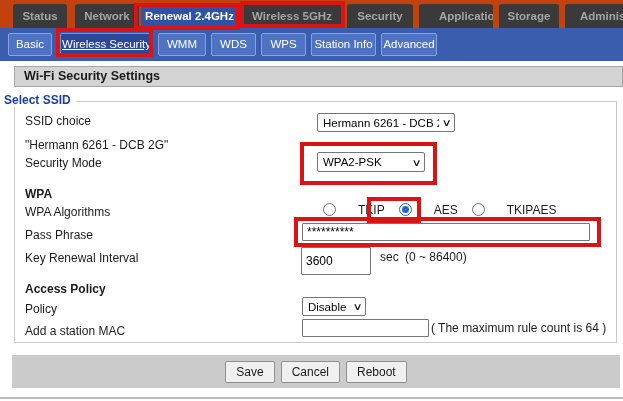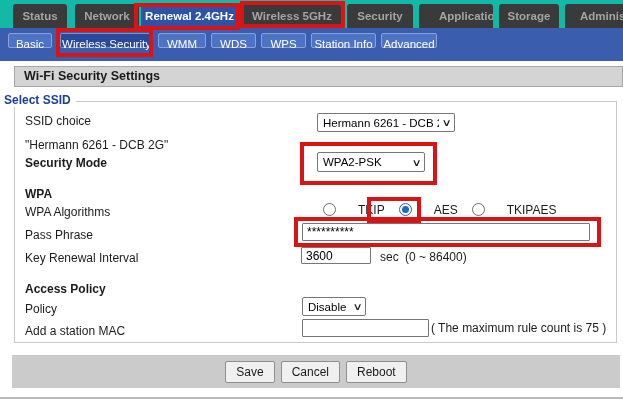--- a/index.html
+++ b/index.html
@@ -1,28 +1,28 @@
 <!DOCTYPE html>
 <html><head>
 <meta charset="utf-8">
 <style>
   * { margin:0; padding:0; box-sizing:border-box; }
   body { font-family:"Liberation Sans","DejaVu Sans",sans-serif; background:#fff; }
   #screen { position:relative; width:623px; height:401px; background:#ffffff; overflow:hidden; }
 
   
-  .topnav { position:absolute; left:0; top:0; width:623px; height:28px; background:#14b8a6; }
+  .topnav { position:absolute; left:0; top:0; width:623px; height:28px; background:#c2410c; }
   .toptab { position:absolute; top:4px; height:24px; background:#3a3a3a; color:#a4a4a4;
             font-size:11.5px; font-weight:bold; text-align:center; line-height:24px;
             border-radius:3px 3px 0 0; cursor:pointer; white-space:nowrap; overflow:hidden; }
   .toptab.active { background:#2e52a5; color:#ffffff; }
 
   
   .subnav { position:absolute; left:0; top:28px; width:623px; height:33px; background:#3b5dad; }
-  .subtab { position:absolute; top:5px; height:15px; background:#4e73c4; color:#ffffff;
+  .subtab { position:absolute; top:5px; height:23px; background:#4e73c4; color:#ffffff;
             font-size:11.5px; text-align:center; line-height:21px; border:1px solid #8aa2dc;
             border-radius:2px; cursor:pointer; white-space:nowrap; }
   .subtab.active { background:#2b4899; border-color:#7a92cc; }
 
   
   .pagehdr { position:absolute; left:14px; top:66px; width:609px; height:21px;
              background:#d4d4d4; border:1px solid #a6a6a6; color:#1a1a1a;
              font-size:12.5px; font-weight:bold; line-height:19px; padding-left:9px; }
 
   
@@ -79,42 +79,42 @@
     <div class="toptab active" style="left:141px;width:97px;">Renewal 2.4GHz</div>
     <div class="toptab" style="left:243px;width:98px;">Wireless 5GHz</div>
     <div class="toptab" style="left:347px;width:66px;">Security</div>
     <div class="toptab" style="left:419px;width:74px;padding-left:20px;">Application</div>
     <div class="toptab" style="left:499px;width:60px;">Storage</div>
     <div class="toptab" style="left:565px;width:90px;">Administra</div>
   </div>
 
   <div class="subnav">
     <div class="subtab" style="left:8px;width:44px;">Basic</div>
-    <div class="subtab active" style="left:60px;width:93px;">Wireless Security</div>
+    <div class="subtab active" style="left:60px;width:93px;text-decoration:underline;">Wireless Security</div>
     <div class="subtab" style="left:158px;width:48px;">WMM</div>
     <div class="subtab" style="left:211px;width:45px;">WDS</div>
     <div class="subtab" style="left:261px;width:45px;">WPS</div>
     <div class="subtab" style="left:311px;width:65px;">Station Info</div>
     <div class="subtab" style="left:381px;width:56px;">Advanced</div>
   </div>
 
   <div class="pagehdr">Wi-Fi Security Settings</div>
 
   <div class="fieldset"></div>
   <div class="legend">Select SSID</div>
 
   <div class="lbl" style="top:114px;">SSID choice</div>
   <div class="fake-select" style="left:317px;top:113px;width:138px;height:19px;">
     <span class="sel-text">Hermann 6261 - DCB 2G</span>
     <span class="chev">∨</span>
   </div>
 
   <div class="lbl" style="top:138px;">"Hermann 6261 - DCB 2G"</div>
 
-  <div class="lbl" style="top:156px;font-weight:bold;">Security Mode</div>
+  <div class="lbl" style="top:156px;">Security Mode</div>
   <div class="fake-select" style="left:317px;top:152px;width:108px;height:20px;">
     <span class="sel-text">WPA2-PSK</span>
     <span class="chev">∨</span>
   </div>
 
   <div class="lbl heading" style="top:187px;">WPA</div>
 
   <div class="lbl" style="top:205px;">WPA Algorithms</div>
   <div class="radio-group" style="left:323px;top:202px;height:15px;">
     <span class="radio-opt" style="margin-right:14px;">
@@ -128,35 +128,35 @@
     <span class="radio-opt">
       <span class="radio-circle"></span>
       <span class="radio-label">TKIPAES</span>
     </span>
   </div>
 
   <div class="lbl" style="top:228px;">Pass Phrase</div>
   <input class="text-input" style="left: 302px; top: 223px; width: 288px; height: 18px;" value="**********">
 
   <div class="lbl" style="top:251px;">Key Renewal Interval</div>
-  <input class="text-input" style="left: 301px; top: 247px; width: 70px; height: 17px;" value="3600">
+  <input class="text-input" style="left: 301px; top: 247px; width: 70px; height: 28px;" value="3600">
   <div class="note-text" style="left:380px;top:250px;">sec</div>
   <div class="note-text" style="left:405px;top:250px;">(0 ~ 86400)</div>
 
   <div class="lbl heading" style="top:282px;">Access Policy</div>
 
   <div class="lbl" style="top:302px;">Policy</div>
   <div class="fake-select" style="left:302px;top:297px;width:64px;height:19px;">
     <span class="sel-text">Disable</span>
     <span class="chev">∨</span>
   </div>
 
   <div class="lbl" style="top:324px;">Add a station MAC</div>
   <input class="text-input" style="left: 302px; top: 319px; width: 127px; height: 18px;">
-  <div class="note-text" style="left:431px;top:321px;">( The maximum rule count is 75 )</div>
+  <div class="note-text" style="left:431px;top:321px;">( The maximum rule count is 64 )</div>
 
   <div class="footer-bar">
     <button class="btn">Save</button>
     <button class="btn">Cancel</button>
     <button class="btn">Reboot</button>
   </div>
 
   <div class="bottom-line"></div>
 
   <div class="redbox" style="left:134px;top:3px;width:106px;height:27px;"></div>

